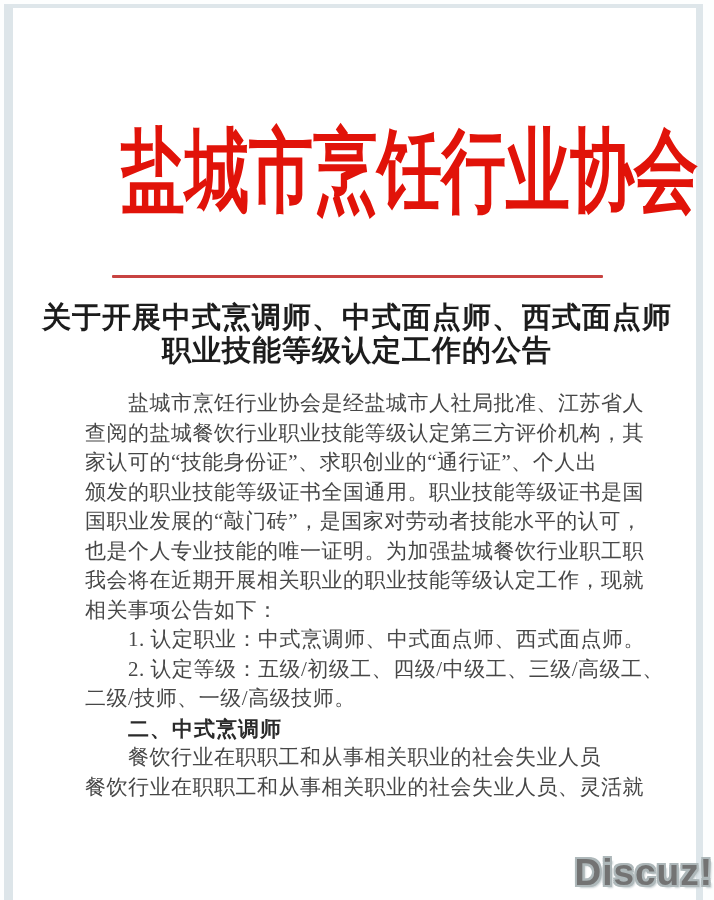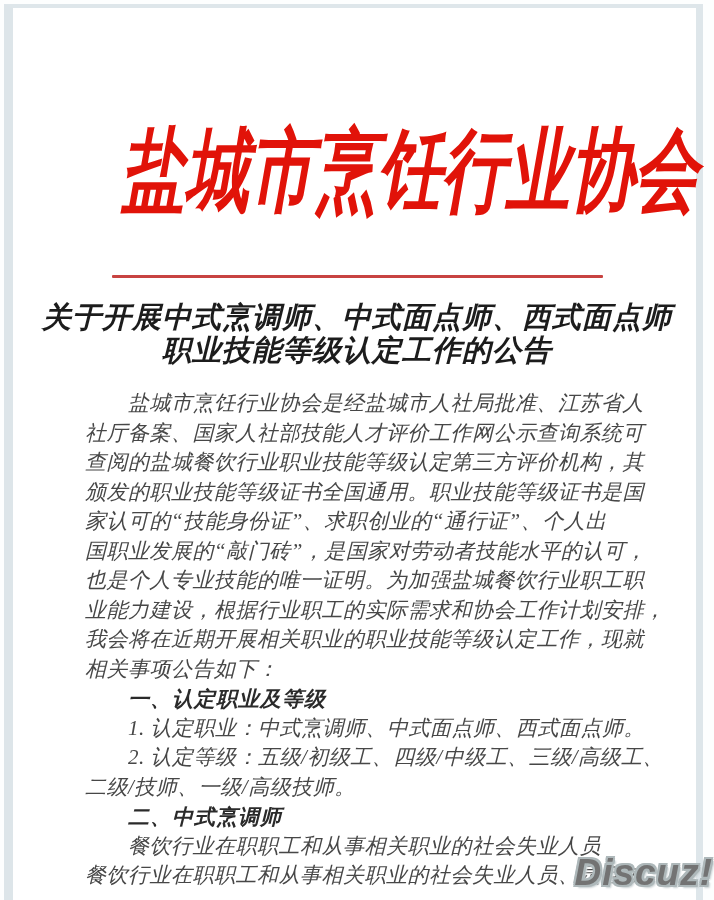--- a/index.html
+++ b/index.html
@@ -3,21 +3,20 @@
 <meta charset="utf-8">
 <style>
   html, body { margin: 0; padding: 0; background: #ffffff; }
   .photo {
     position: relative;
     width: 714px;
     height: 900px;
     background: #fdfefe;
     overflow: hidden;
     font-family: "Liberation Serif", serif;
-    font-style: italic;
   }
   
   .page {
     position: absolute;
     left: 4px;
     top: 4px;
     width: 699px;
     height: 896px;
     box-sizing: border-box;
     background: #ffffff;
@@ -114,31 +113,28 @@
 
   <div class="red-rule"></div>
 
   <div class="doc-title">
     <div>关于开展中式烹调师、中式面点师、西式面点师</div>
     <div>职业技能等级认定工作的公告</div>
   </div>
 
   <div class="body-text">
     <div class="line indent">盐城市烹饪行业协会是经盐城市人社局批准、江苏省人</div>
-    <div class="line">社厅备案、国家人社部技能人才评价工作网公示查询系统可</div>
     <div class="line">查阅的盐城餐饮行业职业技能等级认定第三方评价机构，其</div>
+    <div class="line">家认可的“技能身份证”、求职创业的“通行证”、个人出</div>
     <div class="line">颁发的职业技能等级证书全国通用。职业技能等级证书是国</div>
-    <div class="line">家认可的“技能身份证”、求职创业的“通行证”、个人出</div>
     <div class="line">国职业发展的“敲门砖”，是国家对劳动者技能水平的认可，</div>
     <div class="line">也是个人专业技能的唯一证明。为加强盐城餐饮行业职工职</div>
-    <div class="line">业能力建设，根据行业职工的实际需求和协会工作计划安排，</div>
     <div class="line">我会将在近期开展相关职业的职业技能等级认定工作，现就</div>
     <div class="line">相关事项公告如下：</div>
 
-    <div class="line indent sec-heading">一、认定职业及等级</div>
     <div class="line indent">1. 认定职业：中式烹调师、中式面点师、西式面点师。</div>
     <div class="line indent">2. 认定等级：五级/初级工、四级/中级工、三级/高级工、</div>
     <div class="line">二级/技师、一级/高级技师。</div>
 
     <div class="line indent sec-heading">二、中式烹调师</div>
     <div class="line indent">餐饮行业在职职工和从事相关职业的社会失业人员</div>
     <div class="line">餐饮行业在职职工和从事相关职业的社会失业人员、灵活就</div>
   </div>
 
   <div class="watermark">Discuz!</div>

